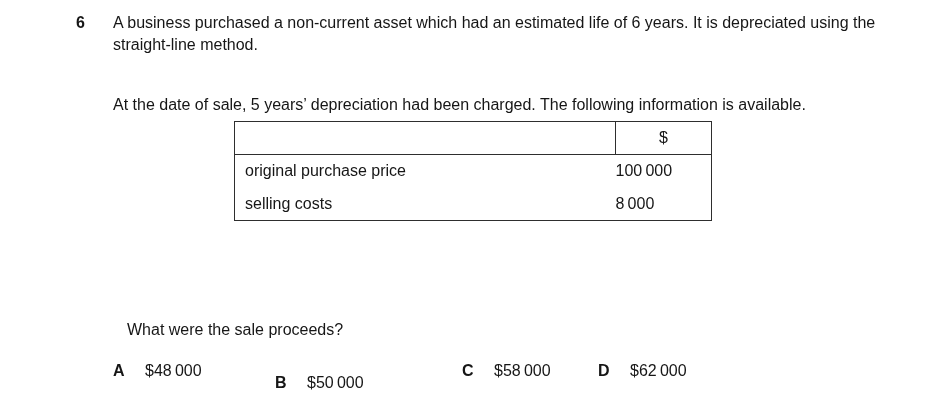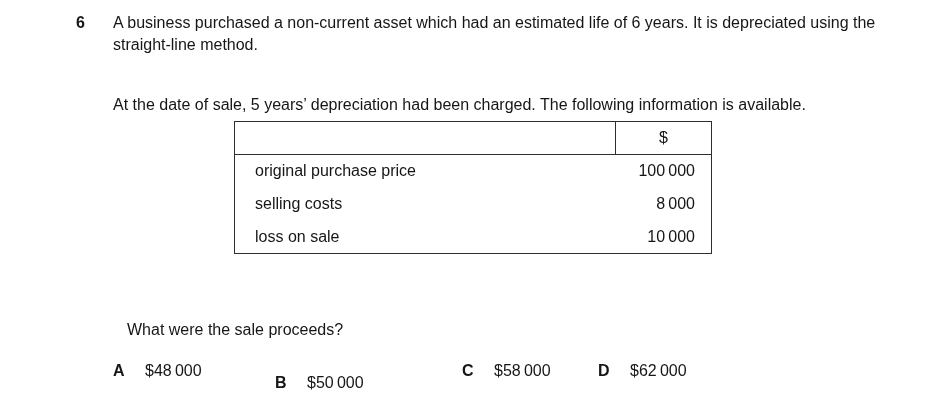--- a/index.html
+++ b/index.html
@@ -49,22 +49,22 @@
     border: 0;
   }
   table.info {
     border: 1.5px solid #2e2e2e;
   }
   table.info td {
     font-size: 16px;
     color: #161616;
     vertical-align: middle;
   }
-  td.cell-label  { width: 381px; padding-left: 20px; }
-  td.cell-amount { width: 96px; text-align: right; padding-right: 16px; }
+  td.cell-label  { width: 381px; padding-left: 10px; }
+  td.cell-amount { width: 96px; text-align: left; padding-right: 16px; }
   tr.header-row td { height: 33px; border-bottom: 1.5px solid #2e2e2e; }
   tr.header-row td.cell-amount { text-align: center; padding-right: 0; }
   td.cell-amount, tr.header-row td.cell-amount { border-left: 1.5px solid #2e2e2e; }
   tr.data-row td { height: 33px; }
 
   
   .option {
     position: absolute;
     top: 360px;
     line-height: 22px;
@@ -96,24 +96,20 @@
       <td class="cell-amount">$</td>
     </tr>
     <tr class="data-row">
       <td class="cell-label">original purchase price</td>
       <td class="cell-amount">100 000</td>
     </tr>
     <tr class="data-row">
       <td class="cell-label">selling costs</td>
       <td class="cell-amount">8 000</td>
     </tr>
-    <tr class="data-row">
-      <td class="cell-label">loss on sale</td>
-      <td class="cell-amount">10 000</td>
-    </tr>
   </tbody>
 </table>
 
 <div class="abs prompt">What were the sale proceeds?</div>
 
 <div class="option opt-a">
   <span class="letter">A</span><span class="value">$48 000</span>
 </div>
 <div class="option opt-b">
   <span class="letter">B</span><span class="value">$50 000</span>

